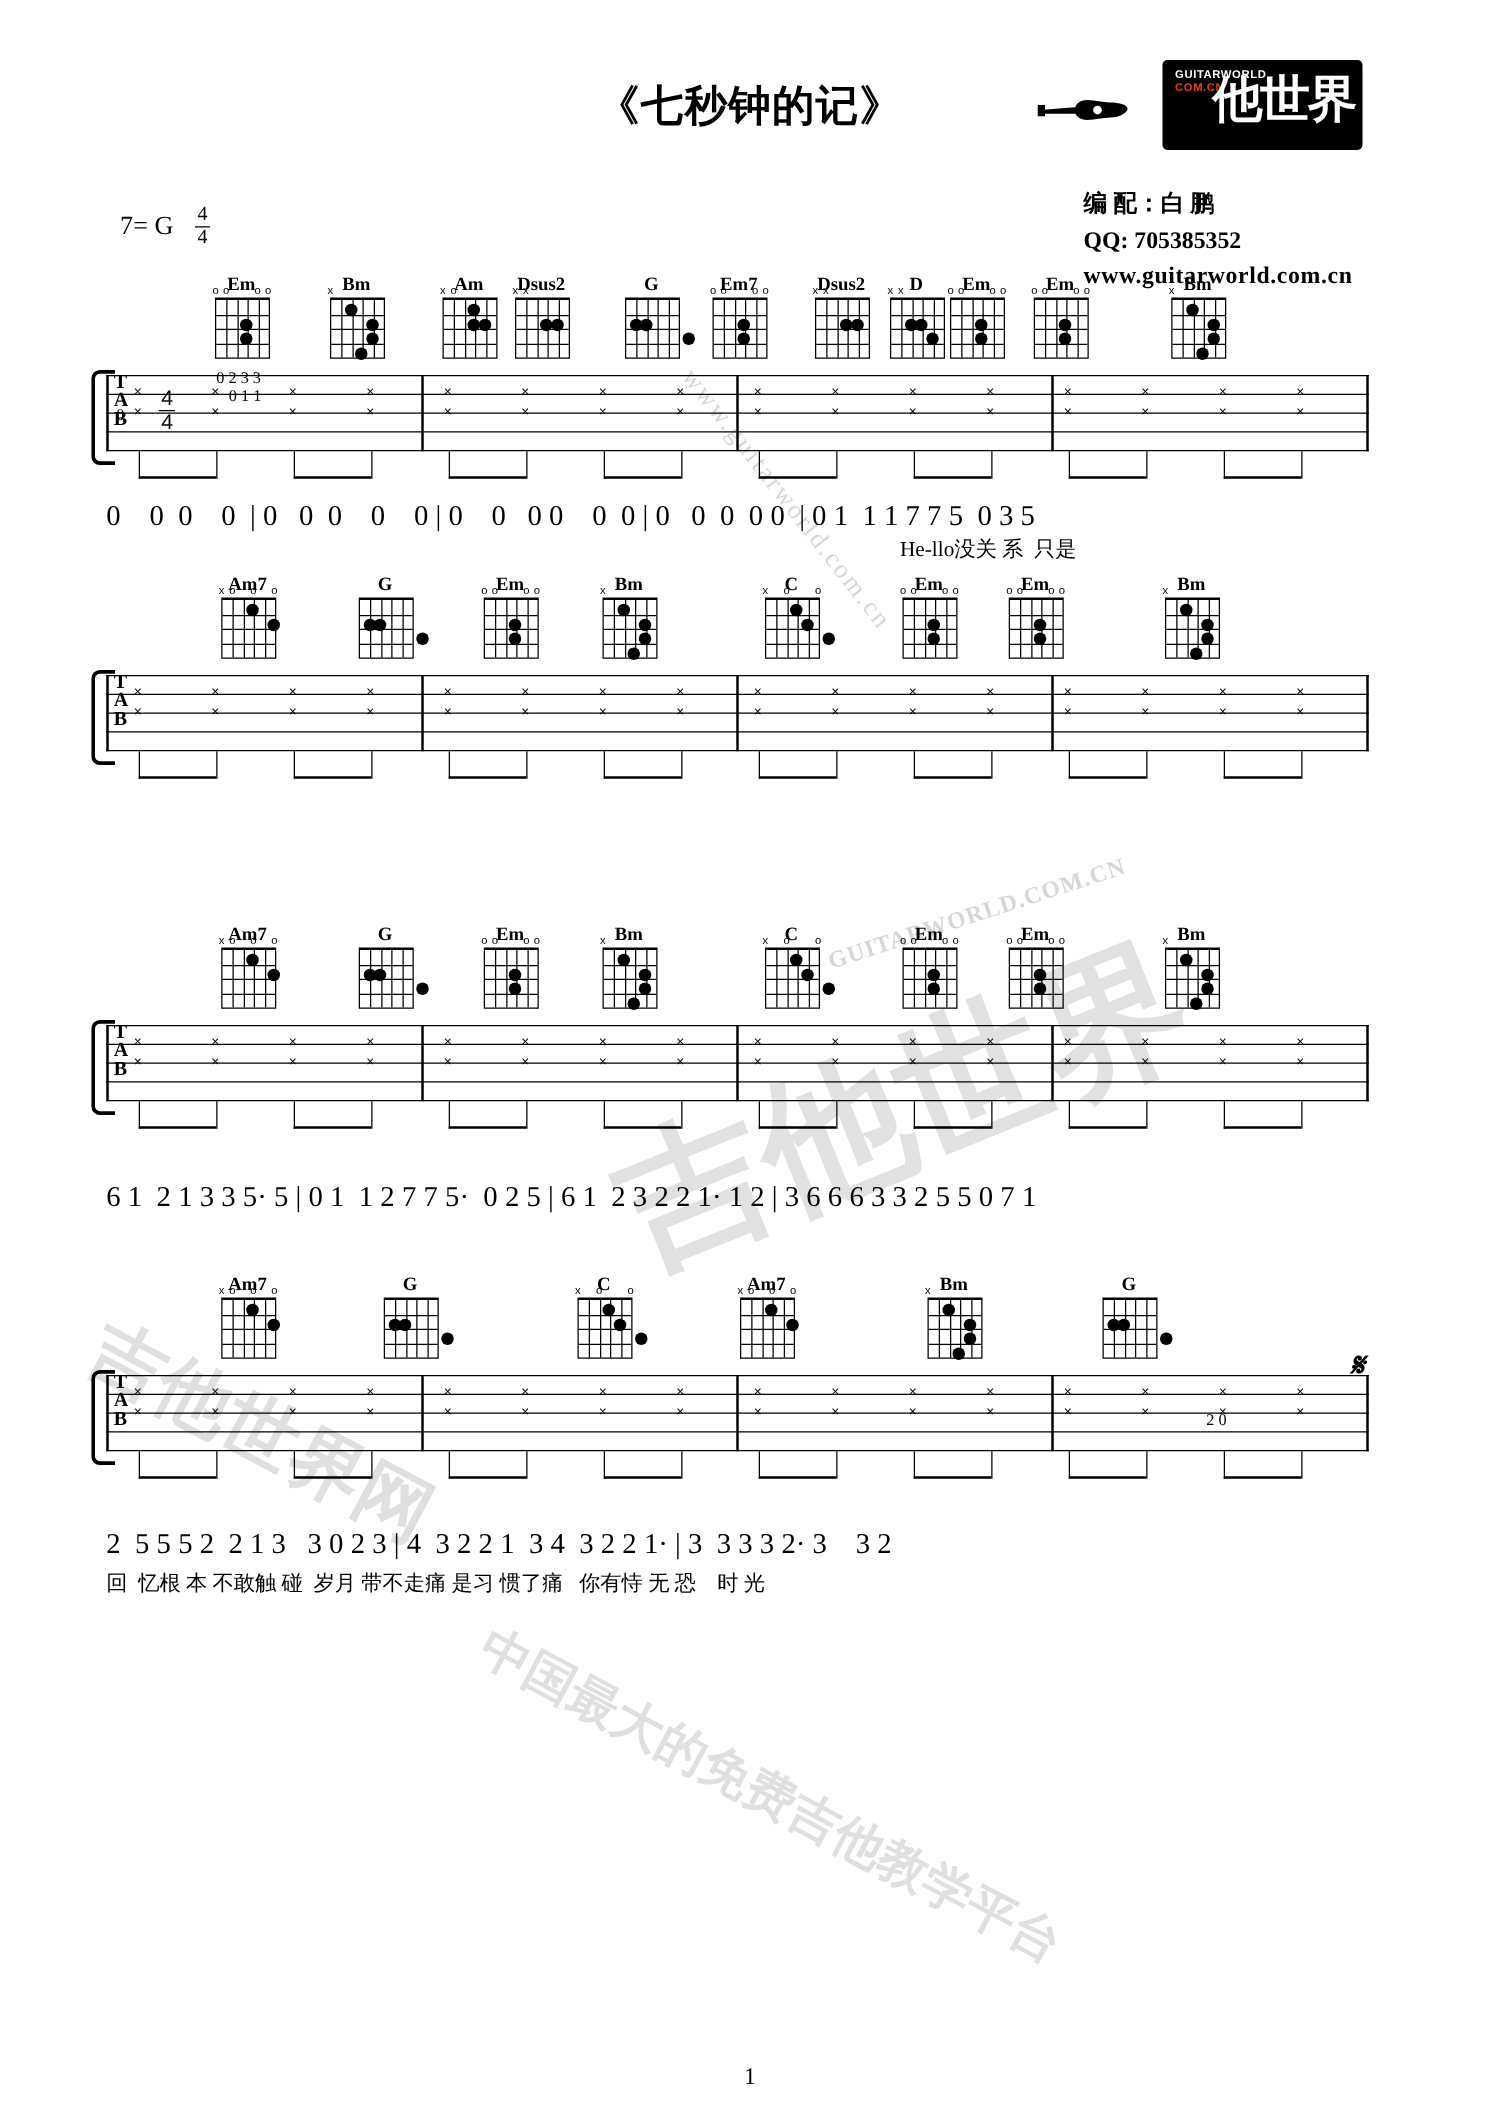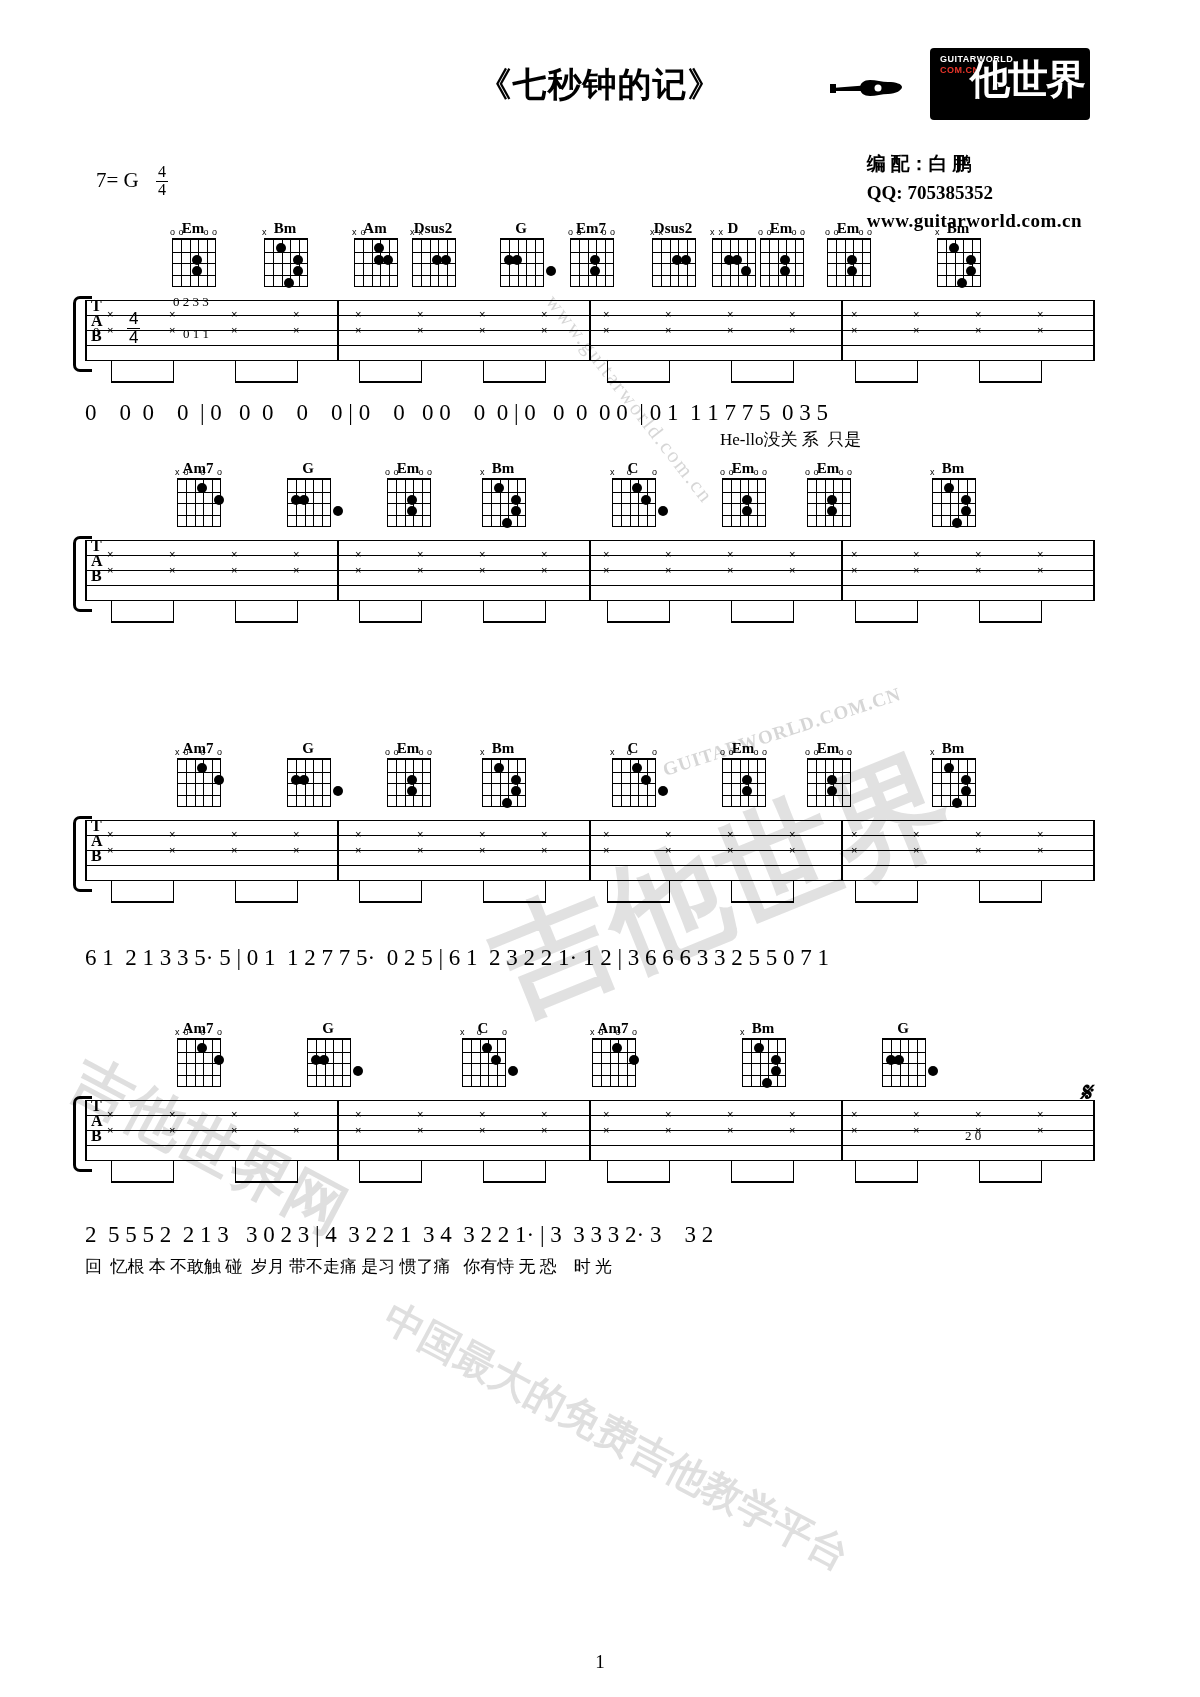--- a/index.html
+++ b/index.html
@@ -395,21 +395,21 @@
       <div class="xmark" style="left: 828px; top: 24px;">×</div>
       <div class="stem" style="left: 832px; top: 61px; height: 22px;"></div>
       <div class="xmark" style="left: 890px; top: 8px;">×</div>
       <div class="xmark" style="left: 890px; top: 24px;">×</div>
       <div class="stem" style="left: 894px; top: 61px; height: 22px;"></div>
       <div class="beam" style="left: 894px; top: 81px; width: 62px;"></div>
       <div class="xmark" style="left: 952px; top: 8px;">×</div>
       <div class="xmark" style="left: 952px; top: 24px;">×</div>
       <div class="stem" style="left: 956px; top: 61px; height: 22px;"></div>
       <div class="tabtext" style="left: 88px; top: -6px;">0 2 3 3</div>
-      <div class="tabtext" style="left: 98px; top: 9px; margin-top: 17px;">0 1 1</div>
+      <div class="tabtext" style="left: 98px; top: 9px;">0 1 1</div>
       <div class="tabtext" style="left: 8px; top: 24px;">0</div>
     </div>
 
   <div class="system" id="sys2" style="top:540px;">
     <div class="brace"></div>
     <div class="stafflines">
       <div class="ln"></div>
         <div class="ln"></div>
         <div class="ln"></div>
         <div class="ln"></div>

